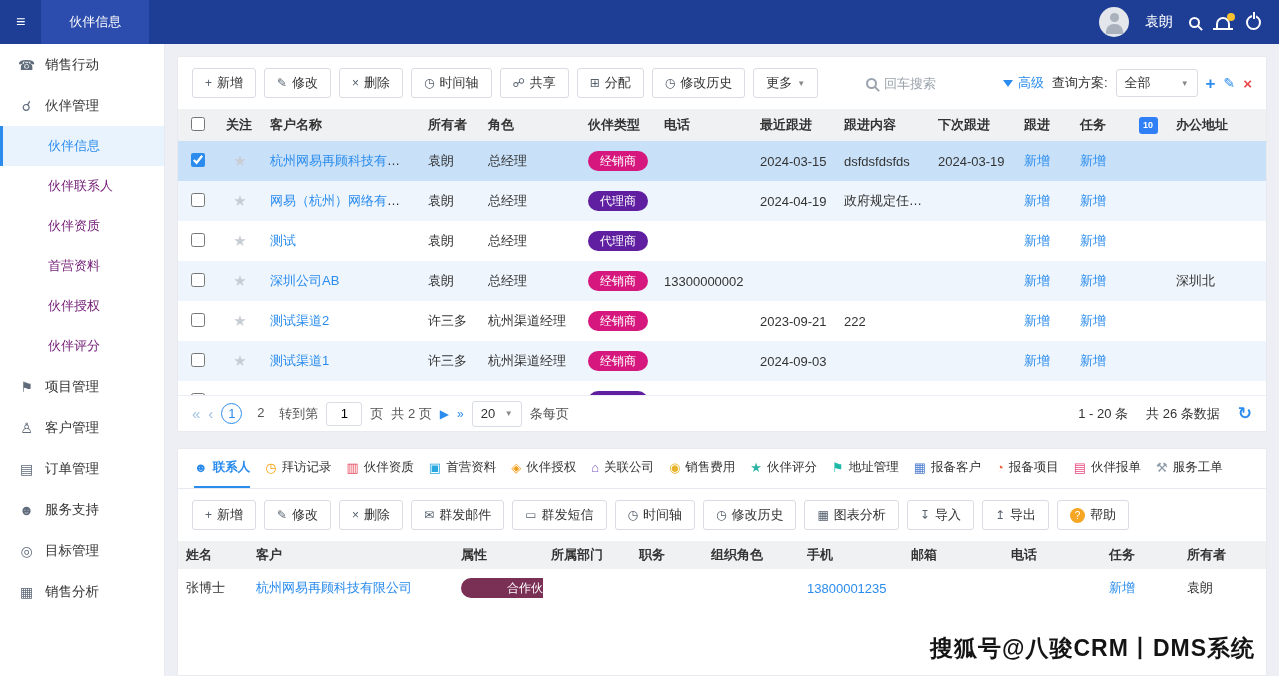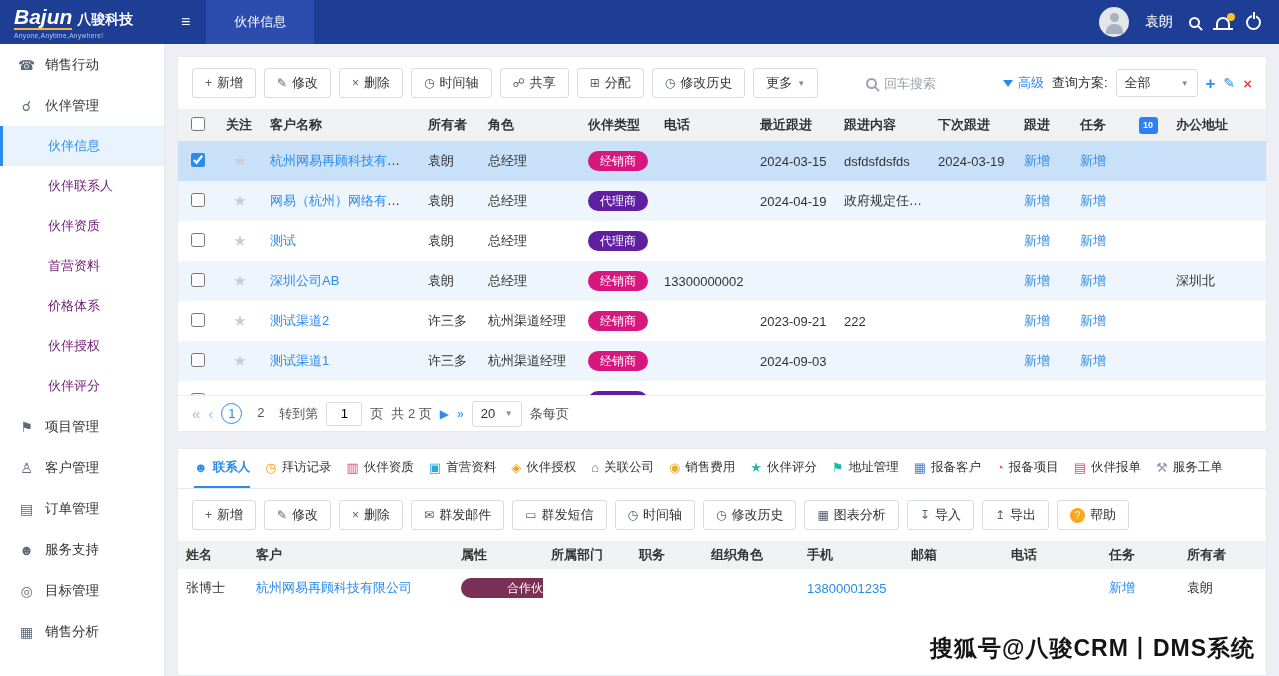--- a/index.html
+++ b/index.html
@@ -97,27 +97,20 @@
   .tab { display:flex; align-items:center; gap:5px; font-size:12.5px; color:#333; cursor:pointer; border-bottom:2px solid transparent; white-space:nowrap; }
   .tab.active { color:#2b8ced; border-bottom-color:#2b8ced; font-weight:bold; }
   .tab-ic { font-size:13px; }
 
   .watermark { position:absolute; right:24px; bottom:12px; font-size:23px; font-weight:bold; color:#141414; letter-spacing:1px; }
 </style>
 </head>
 <body>
 
 <header class="topbar">
-  <div class="brand">
-    <div class="brand-row">
-      <span class="logo-en">Bajun</span>
-      <span class="logo-cn">八骏科技</span>
-    </div>
-    <span class="tagline">Anyone,Anytime,Anywhere!</span>
-  </div>
   <span class="hamburger">≡</span>
   <div class="top-tab">
     <span>伙伴信息</span>
   </div>
   <div class="top-right">
     <span class="avatar">
         <span class="av-head"></span>
         <span class="av-body"></span>
       </span>
     <span class="username">袁朗</span>
@@ -158,24 +151,20 @@
 
         <span class="side-label">伙伴资质</span>
       </div>
 
       <div class="side-item child">
 
         <span class="side-label">首营资料</span>
       </div>
 
 
-      <div class="side-item child">
-
-        <span class="side-label">价格体系</span>
-      </div>
 
       <div class="side-item child">
 
         <span class="side-label">伙伴授权</span>
       </div>
 
       <div class="side-item child">
 
         <span class="side-label">伙伴评分</span>
       </div>
@@ -453,20 +442,25 @@
         <input class="goto" value="1" style="">
         <span>页</span>
         <span>共 2 页</span>
         <span class="pg-ic nav">▶</span>
         <span class="pg-ic nav">»</span>
         <div class="select small">
           <span>20</span>
           <span class="caret">▼</span>
         </div>
         <span>条每页</span>
+        <span class="pg-right">
+          <span>1 - 20 条</span>
+          <span>共 26 条数据</span>
+          <span class="refresh">↻</span>
+        </span>
       </div>
     </section>
 
     <section class="panel bottom">
       <div class="tabs">
 
           <div class="tab active">
             <span class="tab-ic" style="color: rgb(43, 140, 237);">☻</span>
             <span>联系人</span>
           </div>

